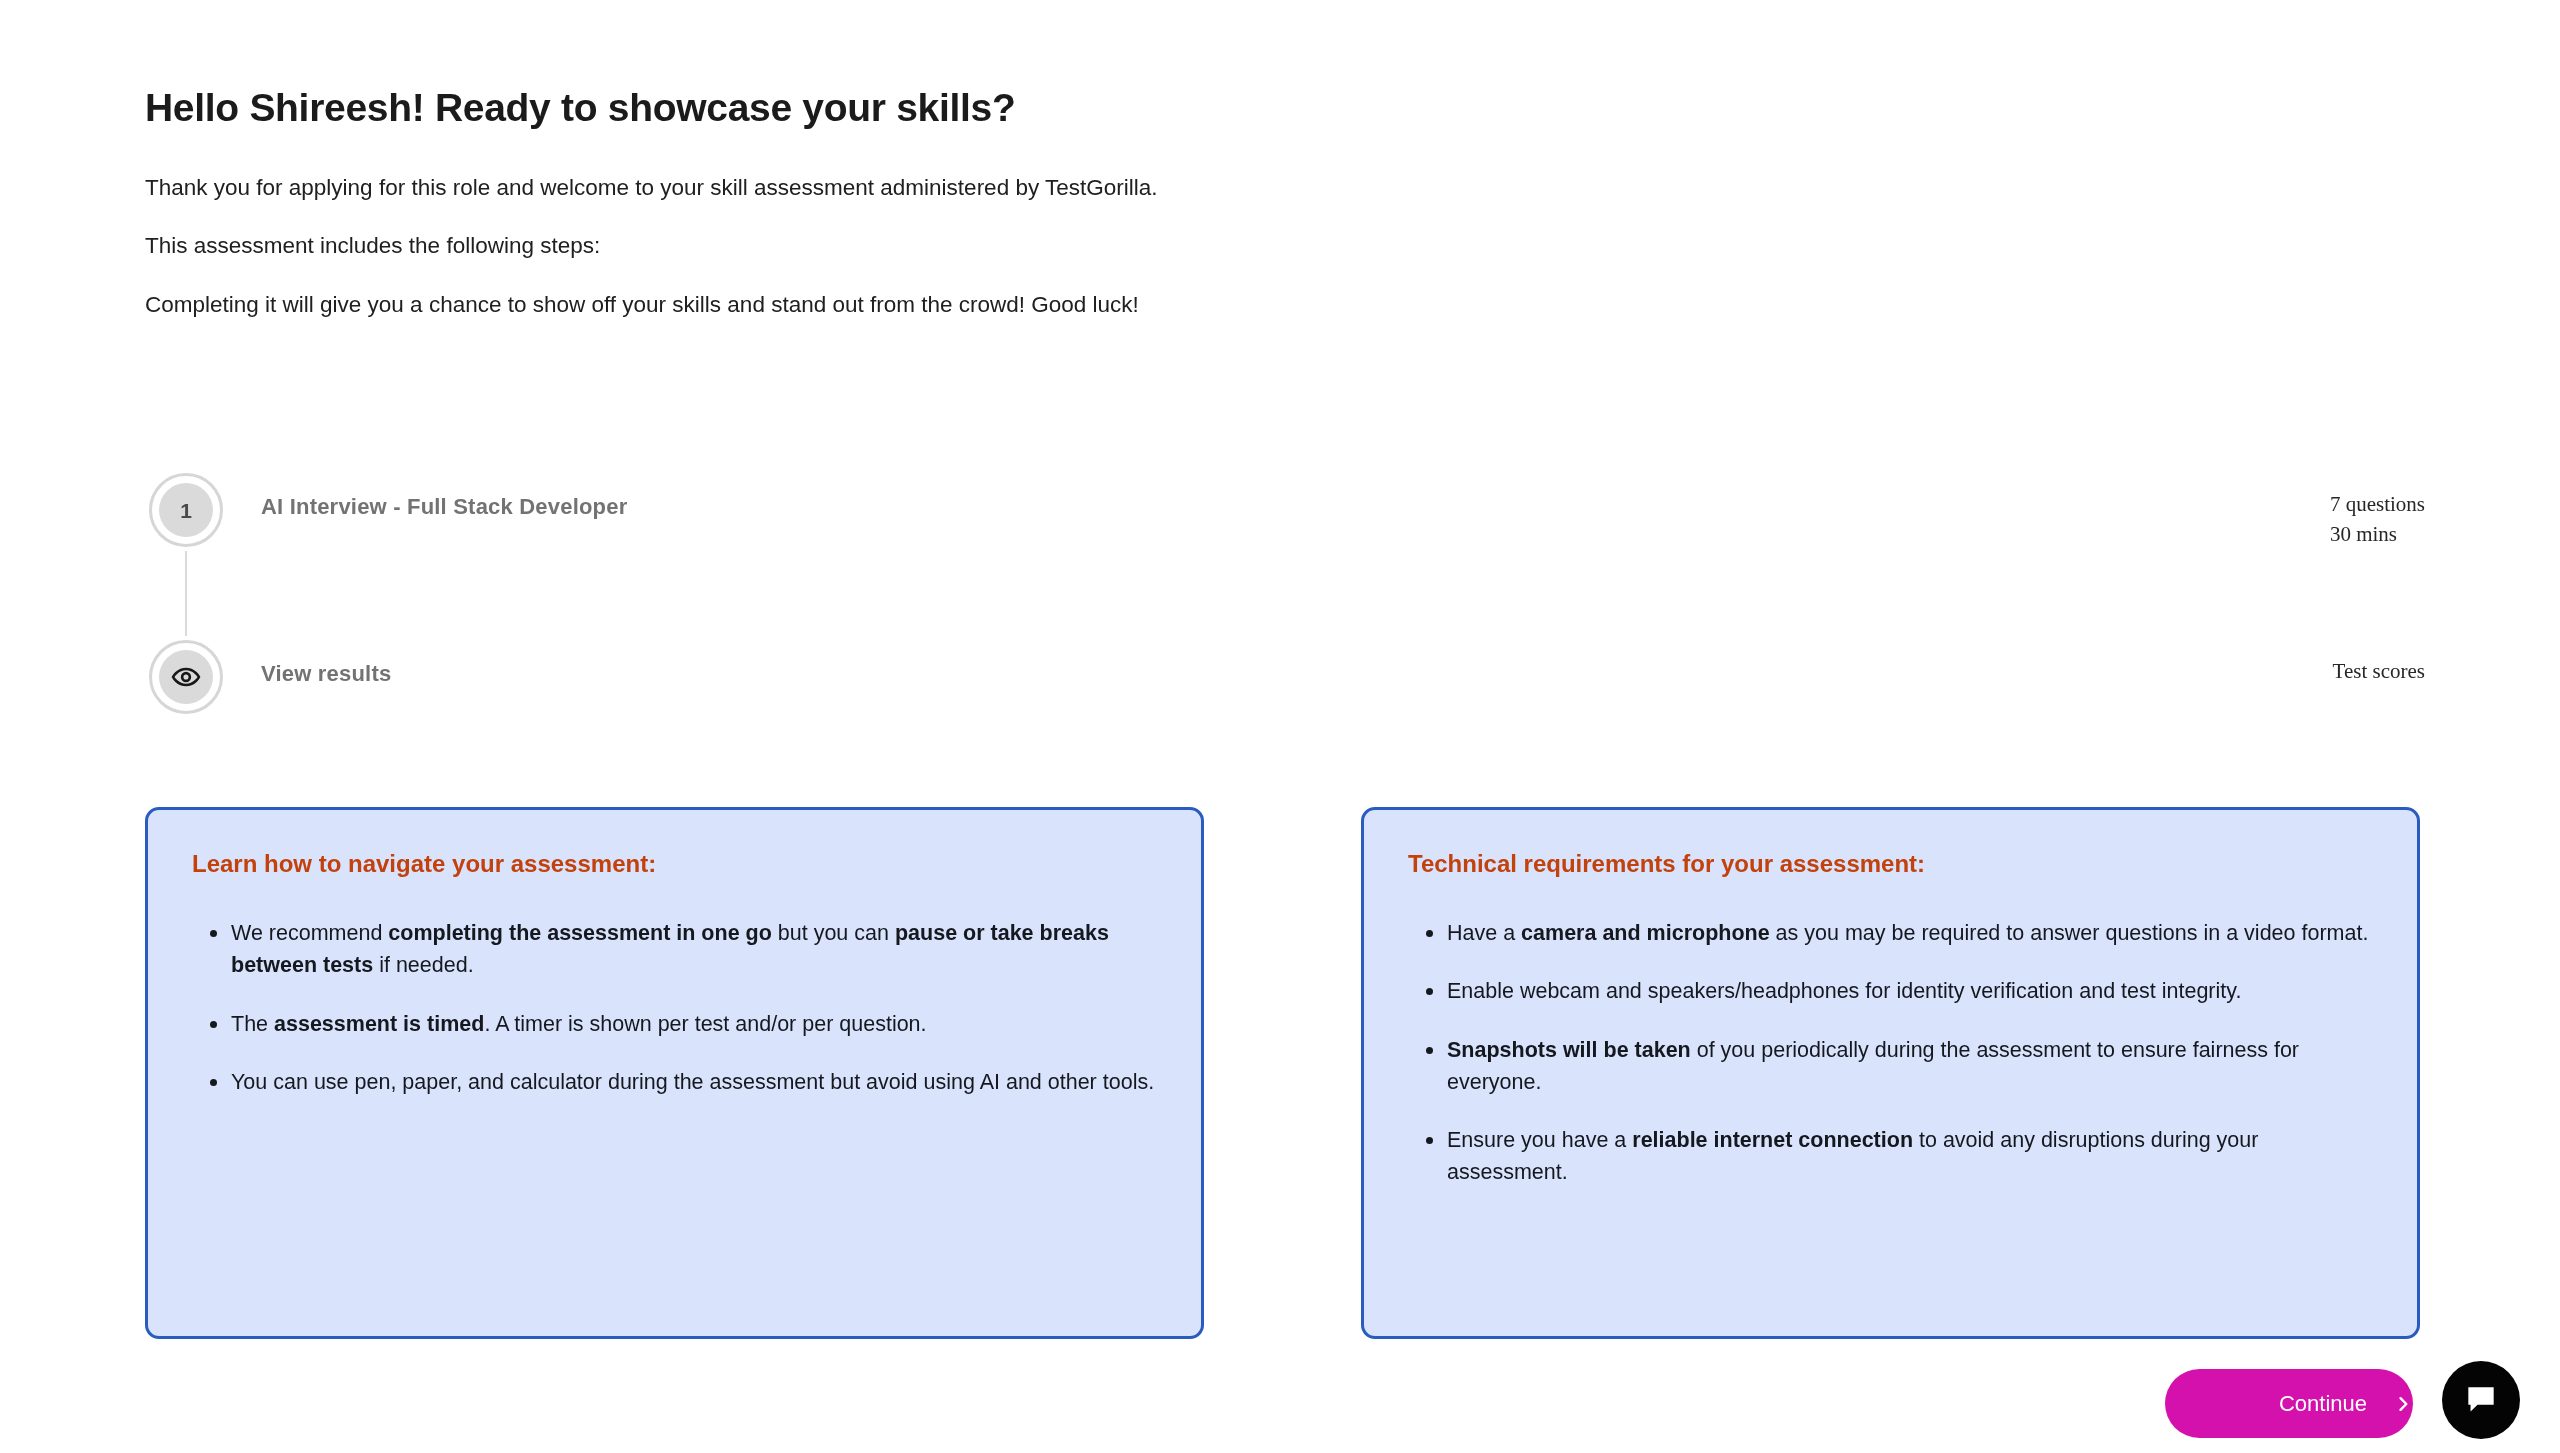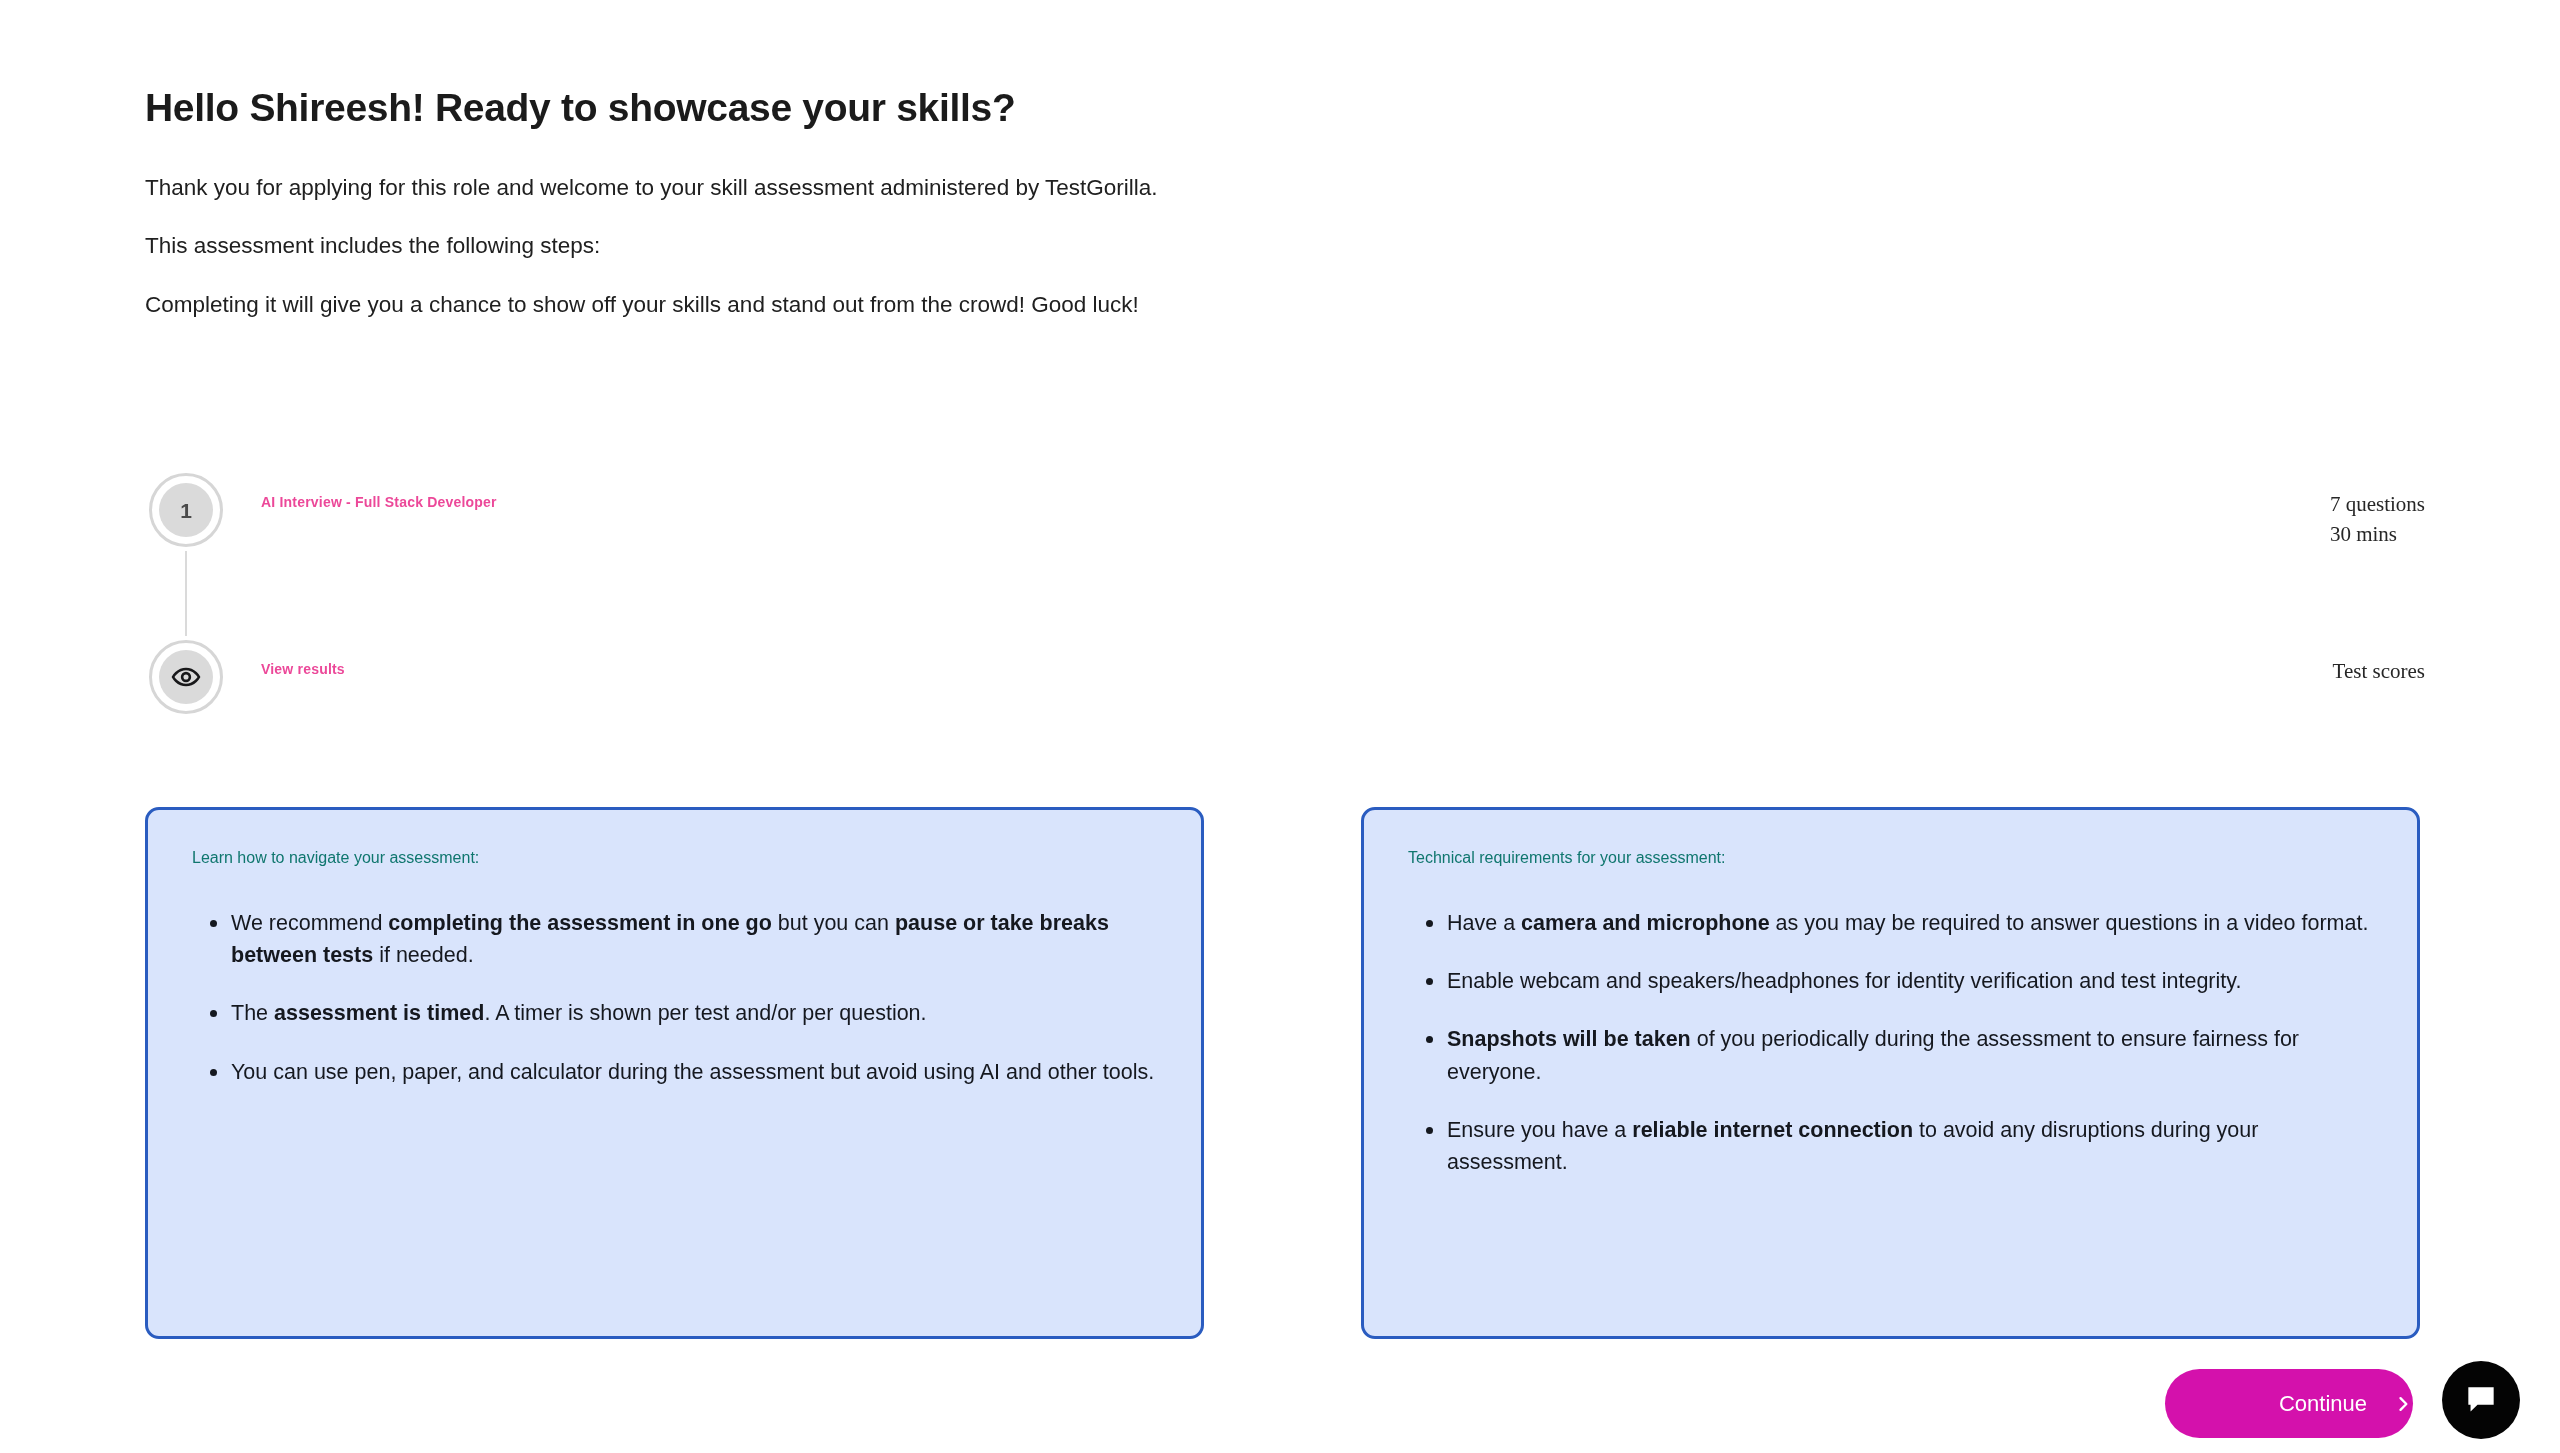--- a/index.html
+++ b/index.html
@@ -102,24 +102,24 @@
     line-height: 1;
   }
   .eye-icon svg { display: block; }
 
   .step-body {
     flex: 1 1 auto;
     padding-left: 34px;
     padding-top: 24px;
   }
   .step-title {
-    font-size: 14px;
+    font-size: 22px;
     font-weight: 700;
     letter-spacing: 0.2px;
-    color: #ec4899;
+    color: #737373;
     line-height: 1.3;
   }
   .step-meta {
     flex: 0 0 auto;
     text-align: left;
     padding-top: 20px;
     font-size: 21px;
     line-height: 1.45;
     color: #272727;
     white-space: nowrap;
@@ -148,23 +148,23 @@
   .info-card {
     flex: 1 1 0;
     background: #d9e4fc;
     border: 3px solid #2a5cc0;
     border-radius: 14px;
     padding: 38px 44px 40px 44px;
     box-sizing: border-box;
     min-height: 532px;
   }
   .card-heading {
-    font-size: 16px;
-    font-weight: 400;
-    color: #0f766e;
+    font-size: 24px;
+    font-weight: 700;
+    color: #c2410c;
     margin: 0 0 38px 0;
     line-height: 1.3;
   }
   .card-list {
     margin: 0;
     padding: 0;
     list-style: none;
   }
   .card-list li {
     position: relative;

